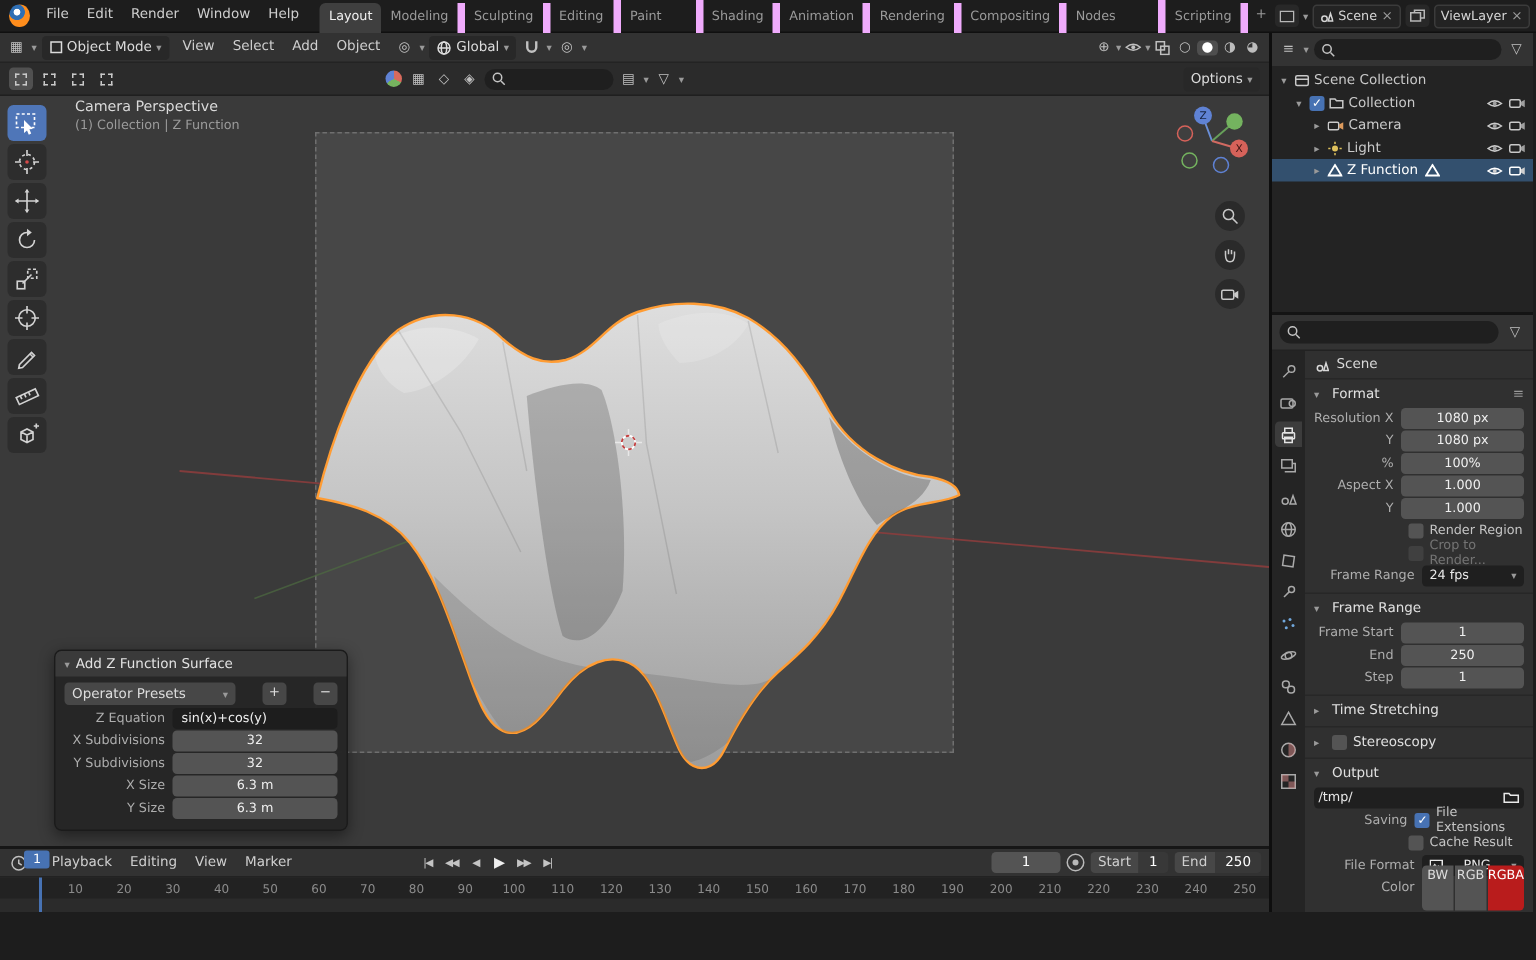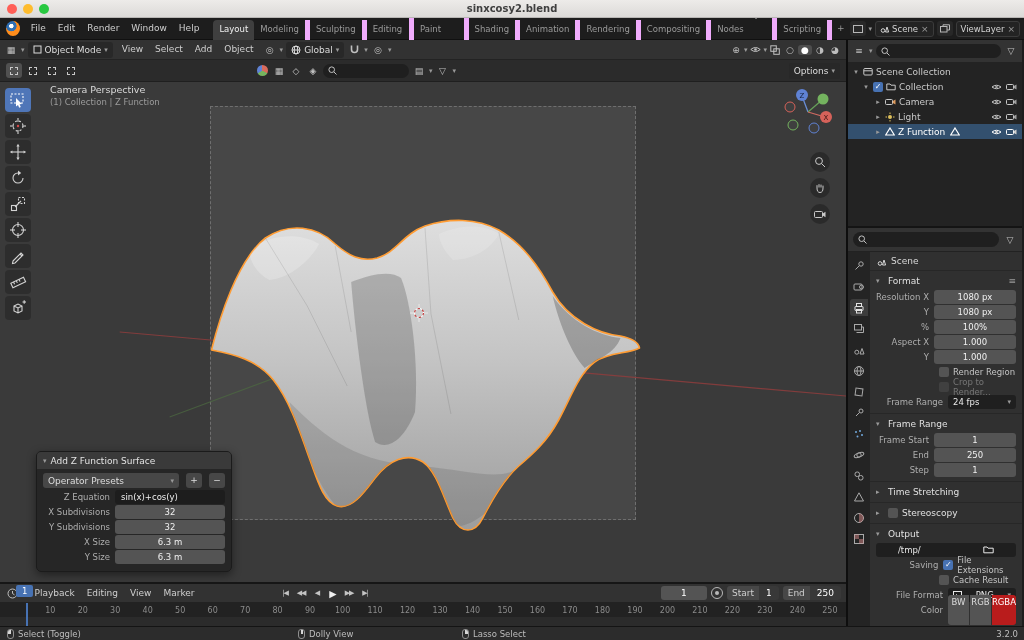--- a/index.html
+++ b/index.html
@@ -60,21 +60,21 @@
 .tool.active{background:#4f76b8;color:#fff}
 .tool svg{stroke-width:1.1}
 
 #gizmo{position:absolute;right:12px;top:4px;z-index:6}
 .navcol{position:absolute;right:16px;top:70px;display:flex;flex-direction:column;gap:6px;z-index:6}
 .navbtn{width:20px;height:20px;border-radius:50%;background:rgba(30,30,30,.55);display:flex;align-items:center;justify-content:center;color:#c9c9c9}
 
 #oppanel{position:absolute;left:36px;bottom:10px;width:196px;background:rgba(37,37,37,.97);border:1px solid #1b1b1b;border-radius:5px;box-shadow:0 3px 10px rgba(0,0,0,.45);z-index:7}
 #oppanel .ophead{height:17px;background:#3a3a3a;border-radius:4px 4px 0 0;display:flex;align-items:center;gap:4px;padding:0 6px;color:#e2e2e2}
 #oppanel .opbody{padding:4px 6px 6px}
-.presets{display:flex;align-items:center;gap:7px;margin-bottom:0}
+.presets{display:flex;align-items:center;gap:18px;margin-bottom:0}
 .presets .pfield{flex:1;height:15px;background:#474747;border-radius:3px;display:flex;align-items:center;justify-content:space-between;padding:0 5px;color:#dedede}
 .pbtn{width:16px;height:15px;background:#474747;border-radius:3px;text-align:center;line-height:15px;color:#dedede}
 .f-row{display:flex;align-items:center;height:13px;margin:2px 0}
 .f-label{width:72px;text-align:right;padding-right:5px;color:#aeaeae;font-size:8.5px;white-space:nowrap}
 .f-val{flex:1;height:14px;background:#545454;border-radius:3px;text-align:center;color:#f0f0f0;font-size:8.5px;line-height:14px;overflow:hidden;white-space:nowrap}
 .op-rows > .f-row:first-of-type .f-val{background:#1d1d1d;text-align:left;padding:0 6px;color:#efefef}
 
 #timeline{height:44px;background:#2b2b2b;border-top:2px solid #161616;position:relative;display:flex;flex-direction:column}
 .tl-head{height:19px;background:#323232;border-bottom:1px solid #222;display:flex;align-items:center;gap:3px;padding:0 5px}
 .transport{display:flex;gap:1px;margin-left:74px}
@@ -123,41 +123,33 @@
 .crumb{height:18px;display:flex;align-items:center;gap:5px;padding:0 7px;color:#d8d8d8}
 .panel{border-top:1px solid #272727;padding:2px 6px 3px}
 .panel-h{height:15px;display:flex;align-items:center;gap:4px;color:#e0e0e0;font-size:9px}
 .panel-h .arr{font-size:7px;color:#9a9a9a;width:8px}
 .panel-h .pmenu{margin-left:auto;color:#9a9a9a}
 .p-rows .f-label{width:58px}
 .val-dark{background:#1f1f1f !important;color:#e9e9e9 !important}
 .cb-row{display:flex;align-items:center;gap:4px;height:13px;margin:2px 0;padding-left:63px;color:#c4c4c4;font-size:8.5px}
 .cb-row.dis{opacity:.45}
 .drop{display:flex;align-items:center;justify-content:space-between;padding:0 5px;text-align:left !important}
-.pathfield{display:flex;align-items:center;justify-content:space-between;padding:0 22px;text-align:left !important}
+.pathfield{display:flex;align-items:center;justify-content:space-between;padding:0 3px;text-align:left !important}
 .seg{flex:1;display:flex;gap:1px}
 .seg span{flex:1;height:30px;background:#545454;text-align:center;line-height:14px;color:#ddd;font-size:8.5px}
 .seg span:first-child{border-radius:3px 0 0 3px}
 .seg span:last-child{border-radius:0 3px 3px 0}
 .seg span.active{background:#b91c1c;color:#fff}
 .stroke{fill:none;stroke:currentColor}
 </style>
 </head>
 <body>
 
 <div id="app">
 
-  <div id="titlebar">
-    <div class="tlights">
-      <span class="tl red"></span>
-      <span class="tl yel"></span>
-      <span class="tl grn"></span>
-    </div>
-    <div class="title">sinxcosy2.blend</div>
-  </div>
 
   <div id="topbar">
     <div class="logo"></div>
     <div class="menus">
 
     <span class="menu">File</span>
         <span class="menu">Edit</span>
         <span class="menu">Render</span>
         <span class="menu">Window</span>
         <span class="menu">Help</span>
@@ -914,30 +906,13 @@
                   <span class="active">RGBA</span>
                 </span>
               </div>
             </div>
           </div>
         </div>
       </div>
     </div>
   </div>
 
-  <div id="statusbar">
-    <div class="sb-group" style="left:7px">
-      <span class="mouse left"></span>
-      <span>Select (Toggle)</span>
-    </div>
-    <div class="sb-group" style="left:298px">
-      <span class="mouse mid"></span>
-      <span>Dolly View</span>
-    </div>
-    <div class="sb-group" style="left:462px">
-      <span class="mouse right"></span>
-      <span>Lasso Select</span>
-    </div>
-    <div class="sb-group" style="right:6px">
-      <span>3.2.0</span>
-    </div>
-  </div>
 </div>
 
 </body></html>

